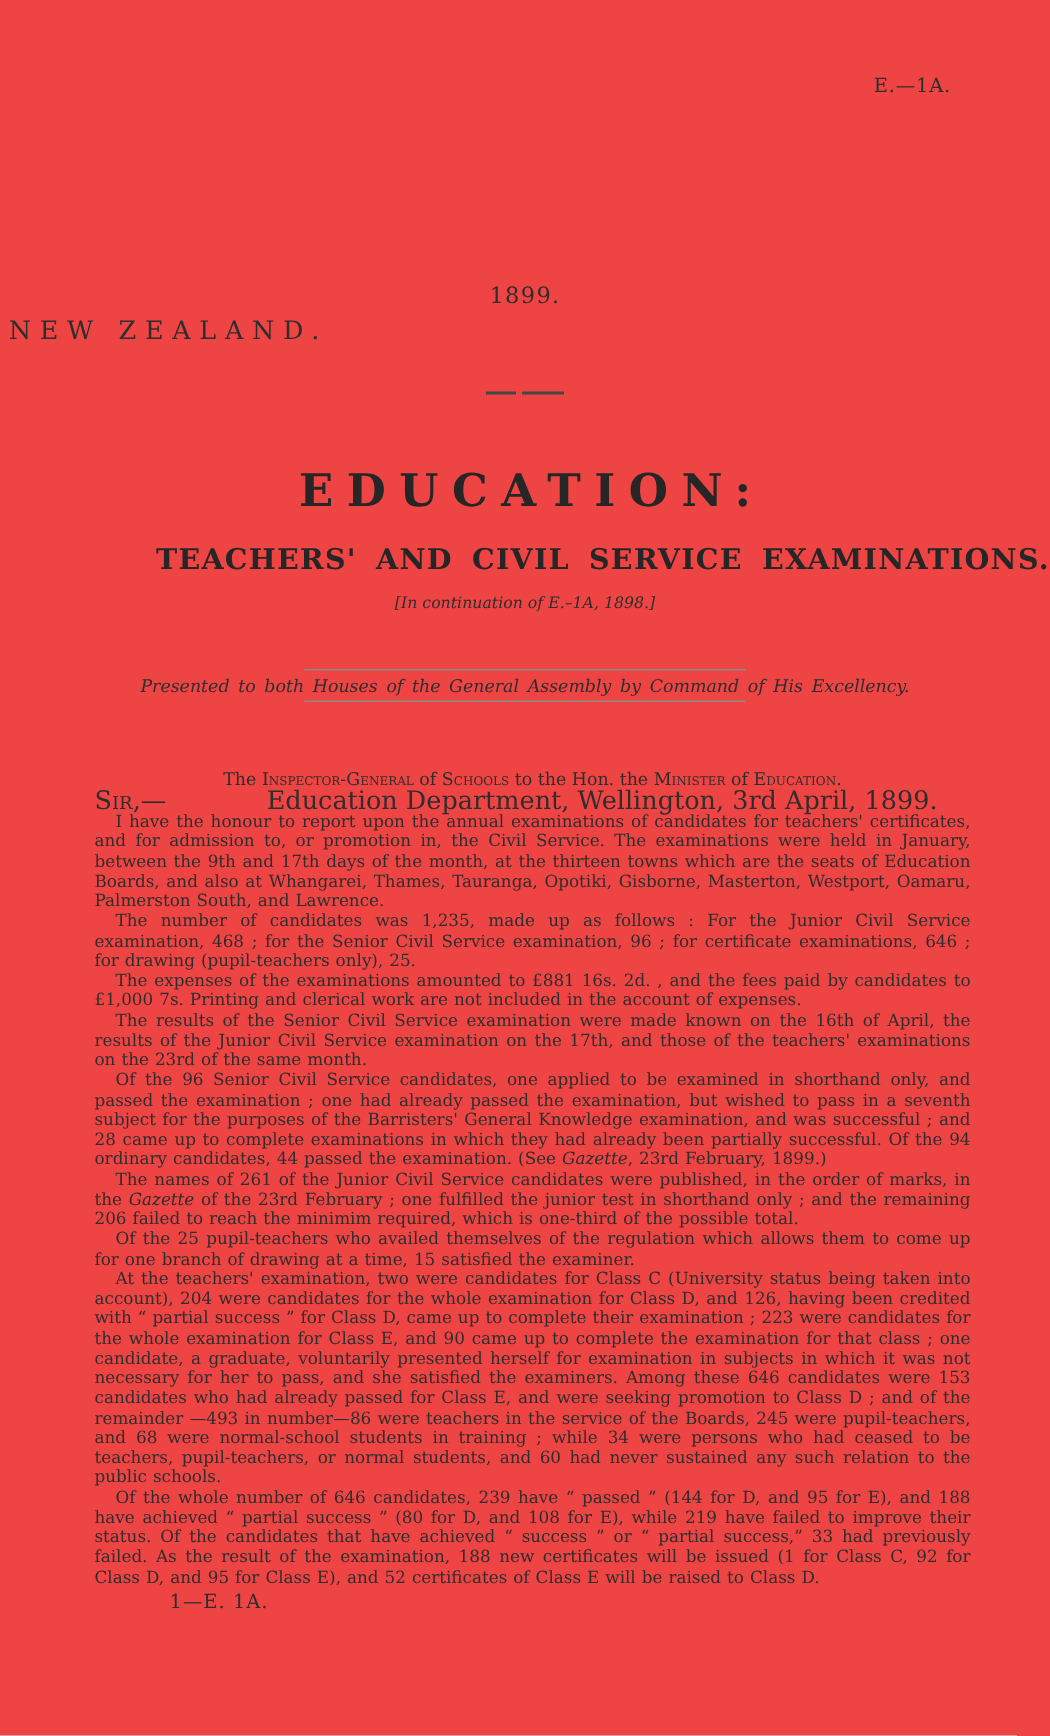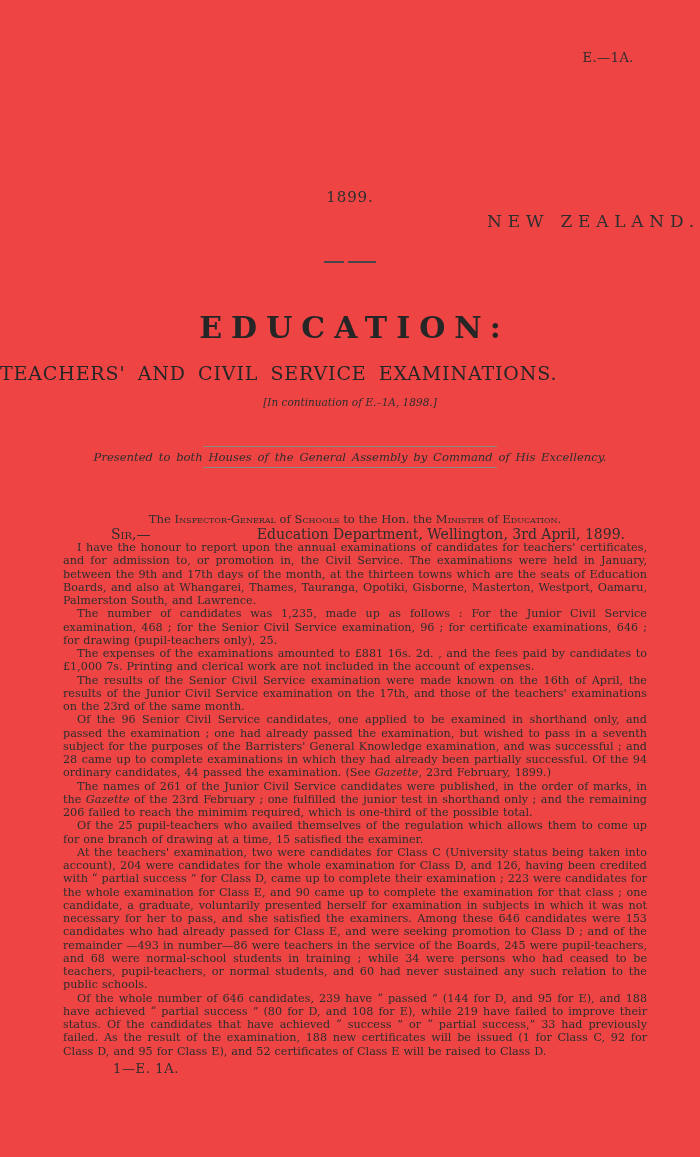--- a/index.html
+++ b/index.html
@@ -15,37 +15,37 @@
   .doc-ref{
     position:absolute;top:50px;right:66px;
     font-size:13px;letter-spacing:.04em;
   }
   .year{
     position:absolute;top:188px;left:0;width:100%;
     text-align:center;font-size:15px;letter-spacing:.06em;
   }
   .country{
     position:absolute;top:211px;left:0;width:100%;
-    text-align:right;font-size:17px;letter-spacing:.34em;text-indent:.34em;
+    text-align:left;font-size:17px;letter-spacing:.34em;text-indent:.34em;
   }
   .short-rule{
     position:absolute;top:261px;left:0;width:100%;
     display:flex;justify-content:center;gap:4px;
   }
   .short-rule span{display:block;height:1.5px;background:#474747;}
   .short-rule span:nth-child(1){width:20px;}
   .short-rule span:nth-child(2){width:28px;}
   .title{
     position:absolute;top:310px;left:0;width:100%;margin:0;
     text-align:center;font-size:30px;font-weight:bold;
     letter-spacing:.30em;text-indent:.30em;color:#262626;
   }
   .subtitle{
     position:absolute;top:362px;left:0;width:100%;margin:0;
-    text-align:left;font-size:19px;font-weight:normal;
+    text-align:right;font-size:19px;font-weight:bold;
     letter-spacing:.045em;word-spacing:.28em;color:#262626;
   }
   .contnote{
     position:absolute;top:396px;left:0;width:100%;
     text-align:center;font-size:10.5px;font-style:italic;
   }
   .presented{
     position:absolute;top:446px;left:0;width:100%;
   }
   .prule{width:294px;height:1px;background:#8a8a86;margin:0 auto;}
@@ -56,21 +56,21 @@
   .it{font-style:italic;}
   .sc{font-variant:small-caps;}
   .letter{
     position:absolute;top:512px;left:63px;width:584px;
   }
   .salutation{
     text-align:center;font-size:11.6px;line-height:14px;
   }
   .sirline{
     display:flex;align-items:flex-start;
-    font-size:14px;line-height:14px;margin-top:1px;margin-left:48px;
+    font-size:17px;line-height:14px;margin-top:1px;
   }
   .sirline .dateline{margin-left:auto;padding-right:22px;}
   .letter p{
     margin:0;font-size:11.2px;line-height:13.25px;
     text-align:justify;text-indent:14px;
     word-spacing:.04em;
   }
   .footer-imprint{
     margin-top:3px;margin-left:50px;
     font-size:13px;letter-spacing:.05em;

